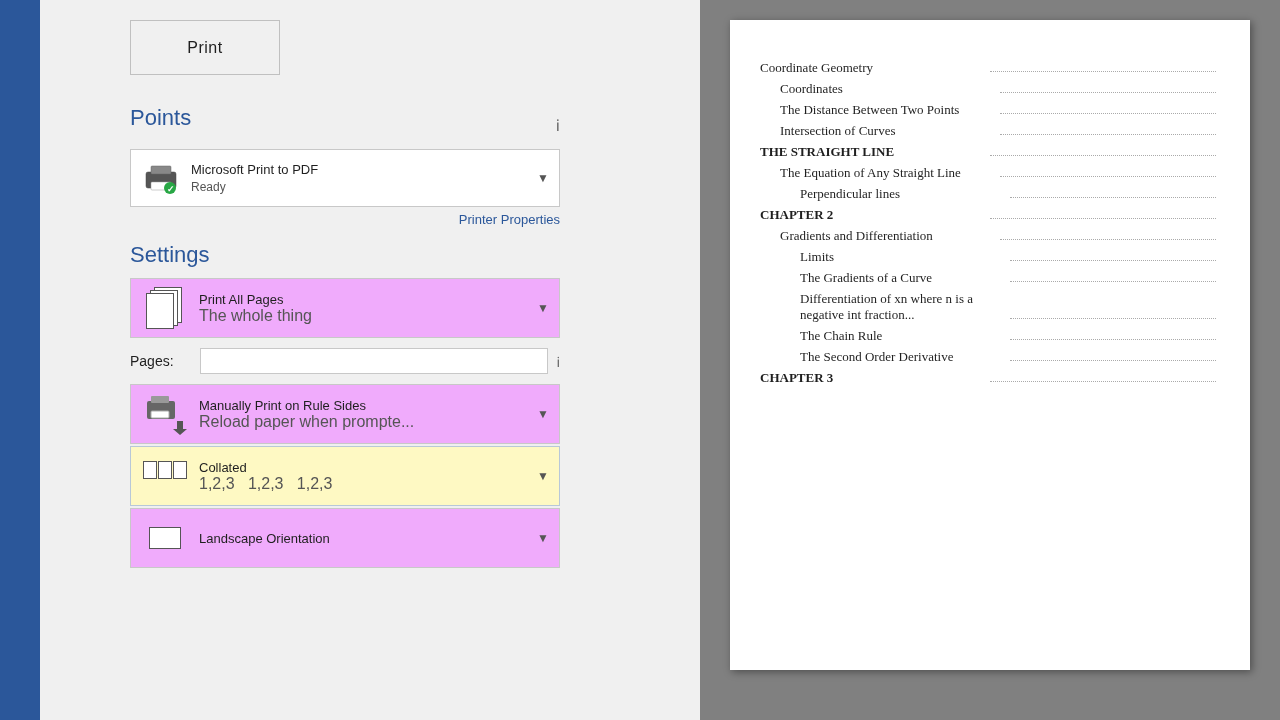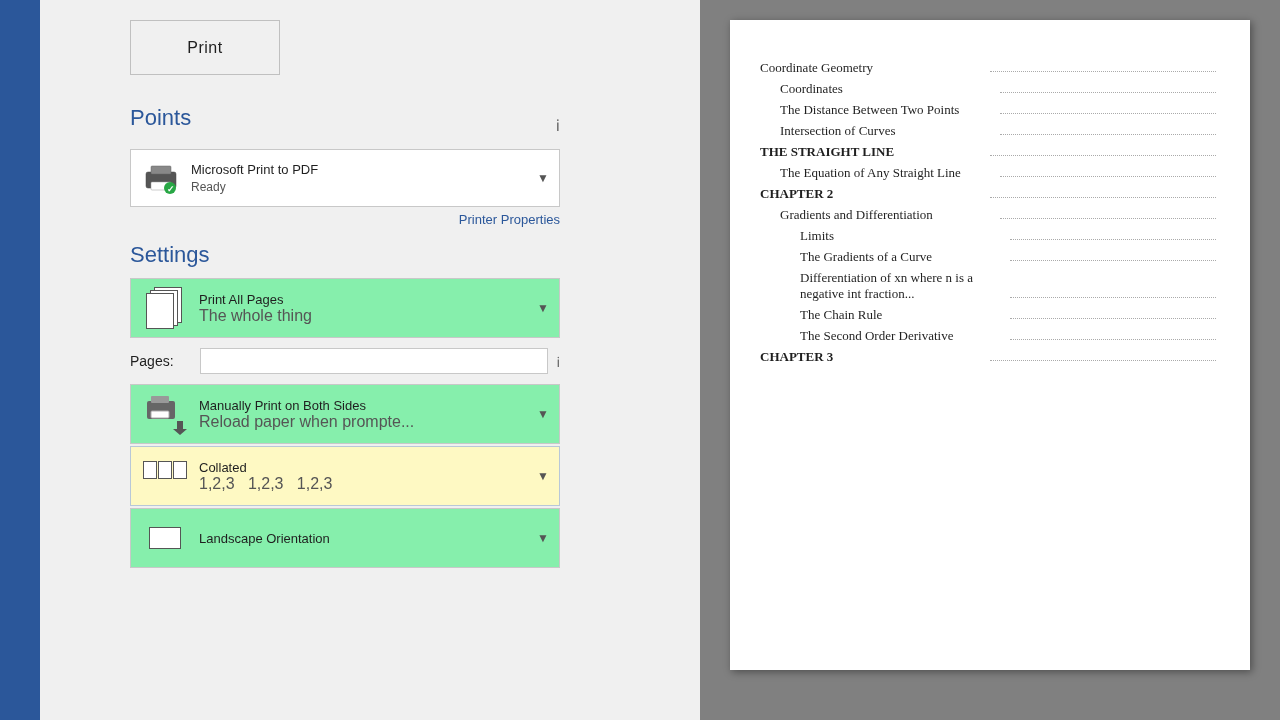--- a/index.html
+++ b/index.html
@@ -65,21 +65,21 @@
       float: right;
       color: #666;
       font-size: 16px;
       cursor: pointer;
       margin-top: 4px;
     }
 
     .dropdown-row {
       display: flex;
       align-items: center;
-      background: #86efac;
+      background: #f0abfc;
       border: 1px solid #c8c8c8;
       padding: 8px 10px;
       margin-bottom: 2px;
       cursor: pointer;
       width: 430px;
       position: relative;
     }
 
     .dropdown-row.highlighted {
       background: #fef9c3;
@@ -386,21 +386,21 @@
           <svg width="44" height="42" viewBox="0 0 44 42" xmlns="http://www.w3.org/2000/svg">
 
             <rect x="4" y="8" width="28" height="18" rx="2" fill="#666"></rect>
             <rect x="8" y="3" width="18" height="7" rx="1" fill="#999"></rect>
             <rect x="8" y="18" width="18" height="7" rx="1" fill="white" stroke="#aaa"></rect>
 
             <path d="M34 28 L34 36 L30 36 L37 42 L44 36 L40 36 L40 28 Z" fill="#555"></path>
           </svg>
         </div>
         <div class="dropdown-text">
-          <span class="main-label">Manually Print on Both Sides</span>
+          <span class="main-label">Manually Print on Rule Sides</span>
           <span class="sub-label">Reload paper when prompte...</span>
         </div>
         <span class="dropdown-arrow">▼</span>
       </div>
 
       
       <div class="dropdown-row highlighted" style="margin-bottom:2px;">
         <div class="dropdown-icon">
           <div class="collate-icon-box">
             <div class="collate-page"></div>
@@ -454,20 +454,24 @@
           <span class="toc-dots"></span>
         </div>
         <div class="toc-entry bold">
           <span class="toc-label">THE STRAIGHT LINE</span>
           <span class="toc-dots"></span>
         </div>
         <div class="toc-entry indent1">
           <span class="toc-label">The Equation of Any Straight Line</span>
           <span class="toc-dots"></span>
         </div>
+        <div class="toc-entry indent2">
+          <span class="toc-label">Perpendicular lines</span>
+          <span class="toc-dots"></span>
+        </div>
         <div class="toc-entry bold">
           <span class="toc-label">CHAPTER 2</span>
           <span class="toc-dots"></span>
         </div>
         <div class="toc-entry indent1">
           <span class="toc-label">Gradients and Differentiation</span>
           <span class="toc-dots"></span>
         </div>
         <div class="toc-entry indent2">
           <span class="toc-label">Limits</span>

